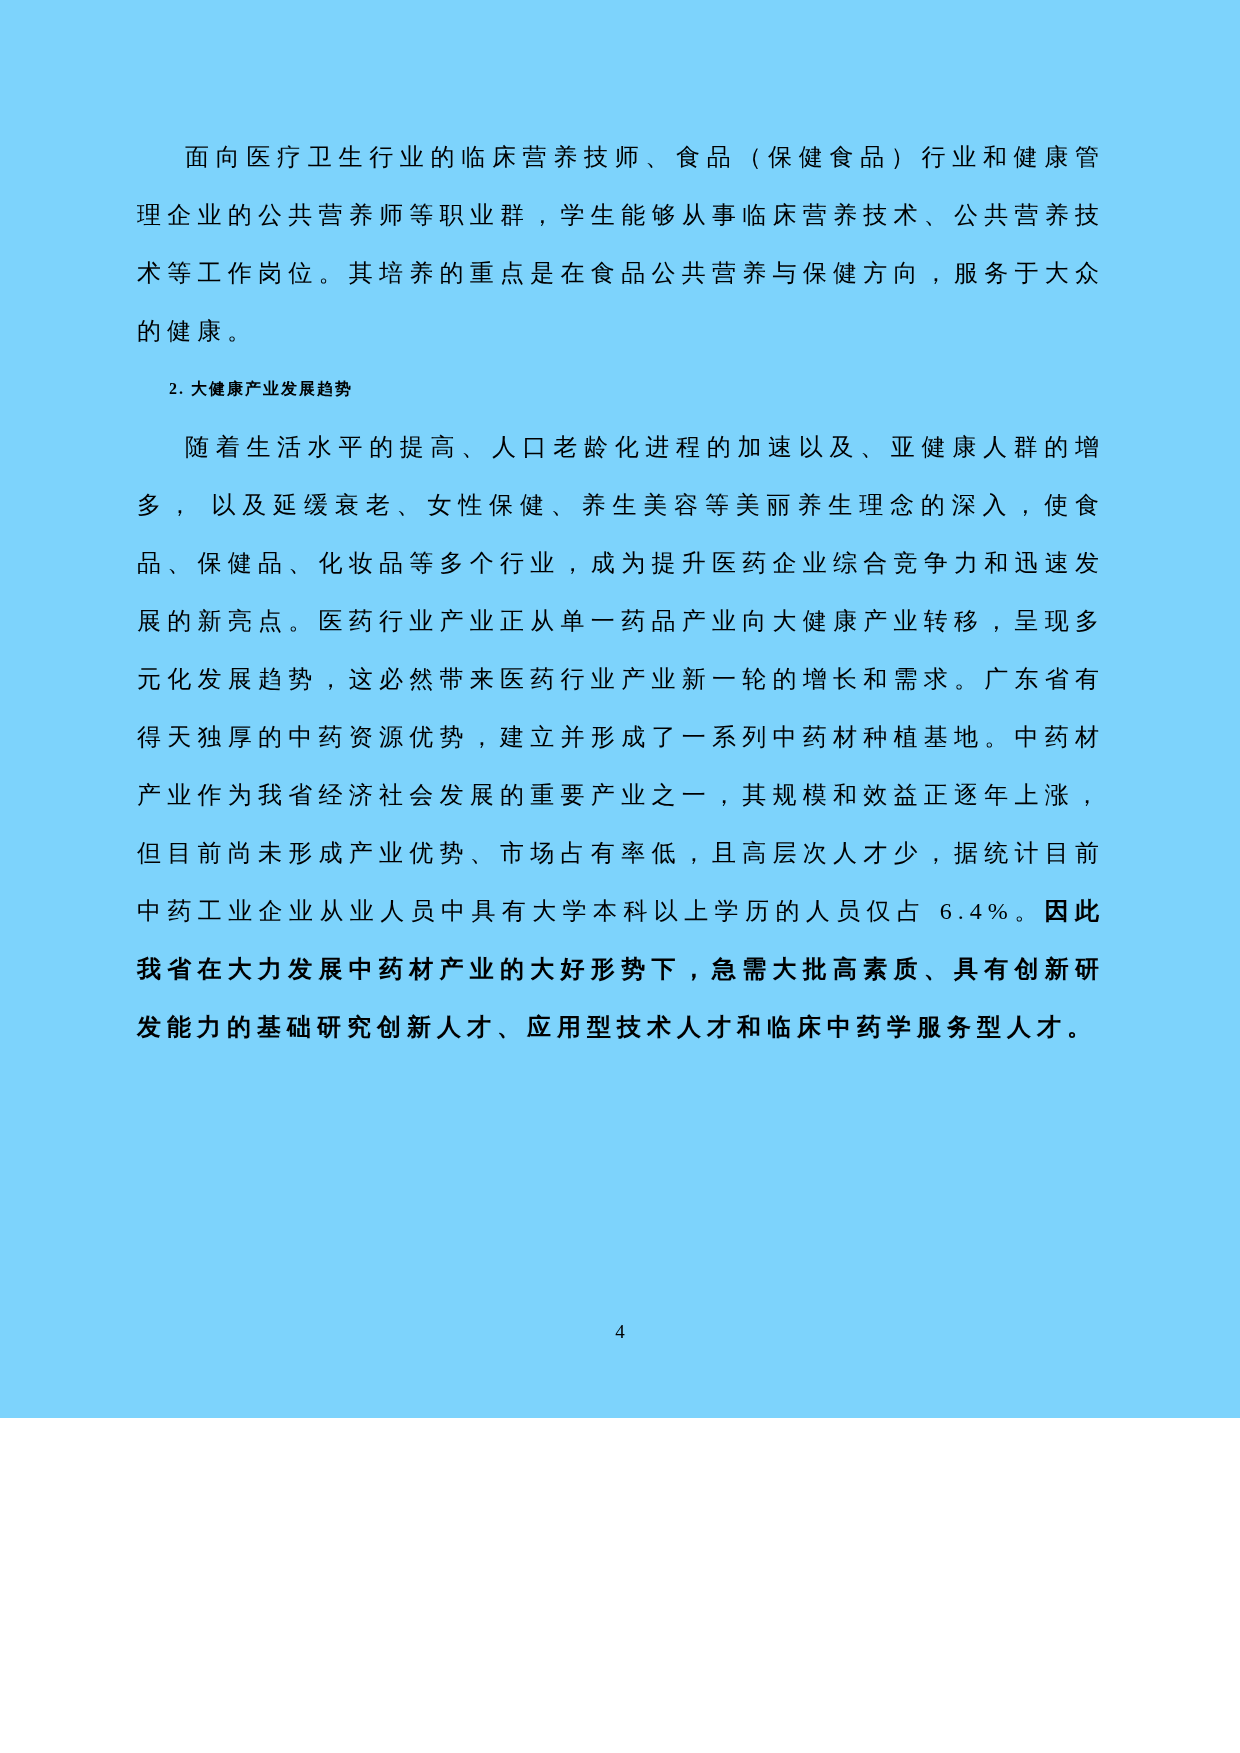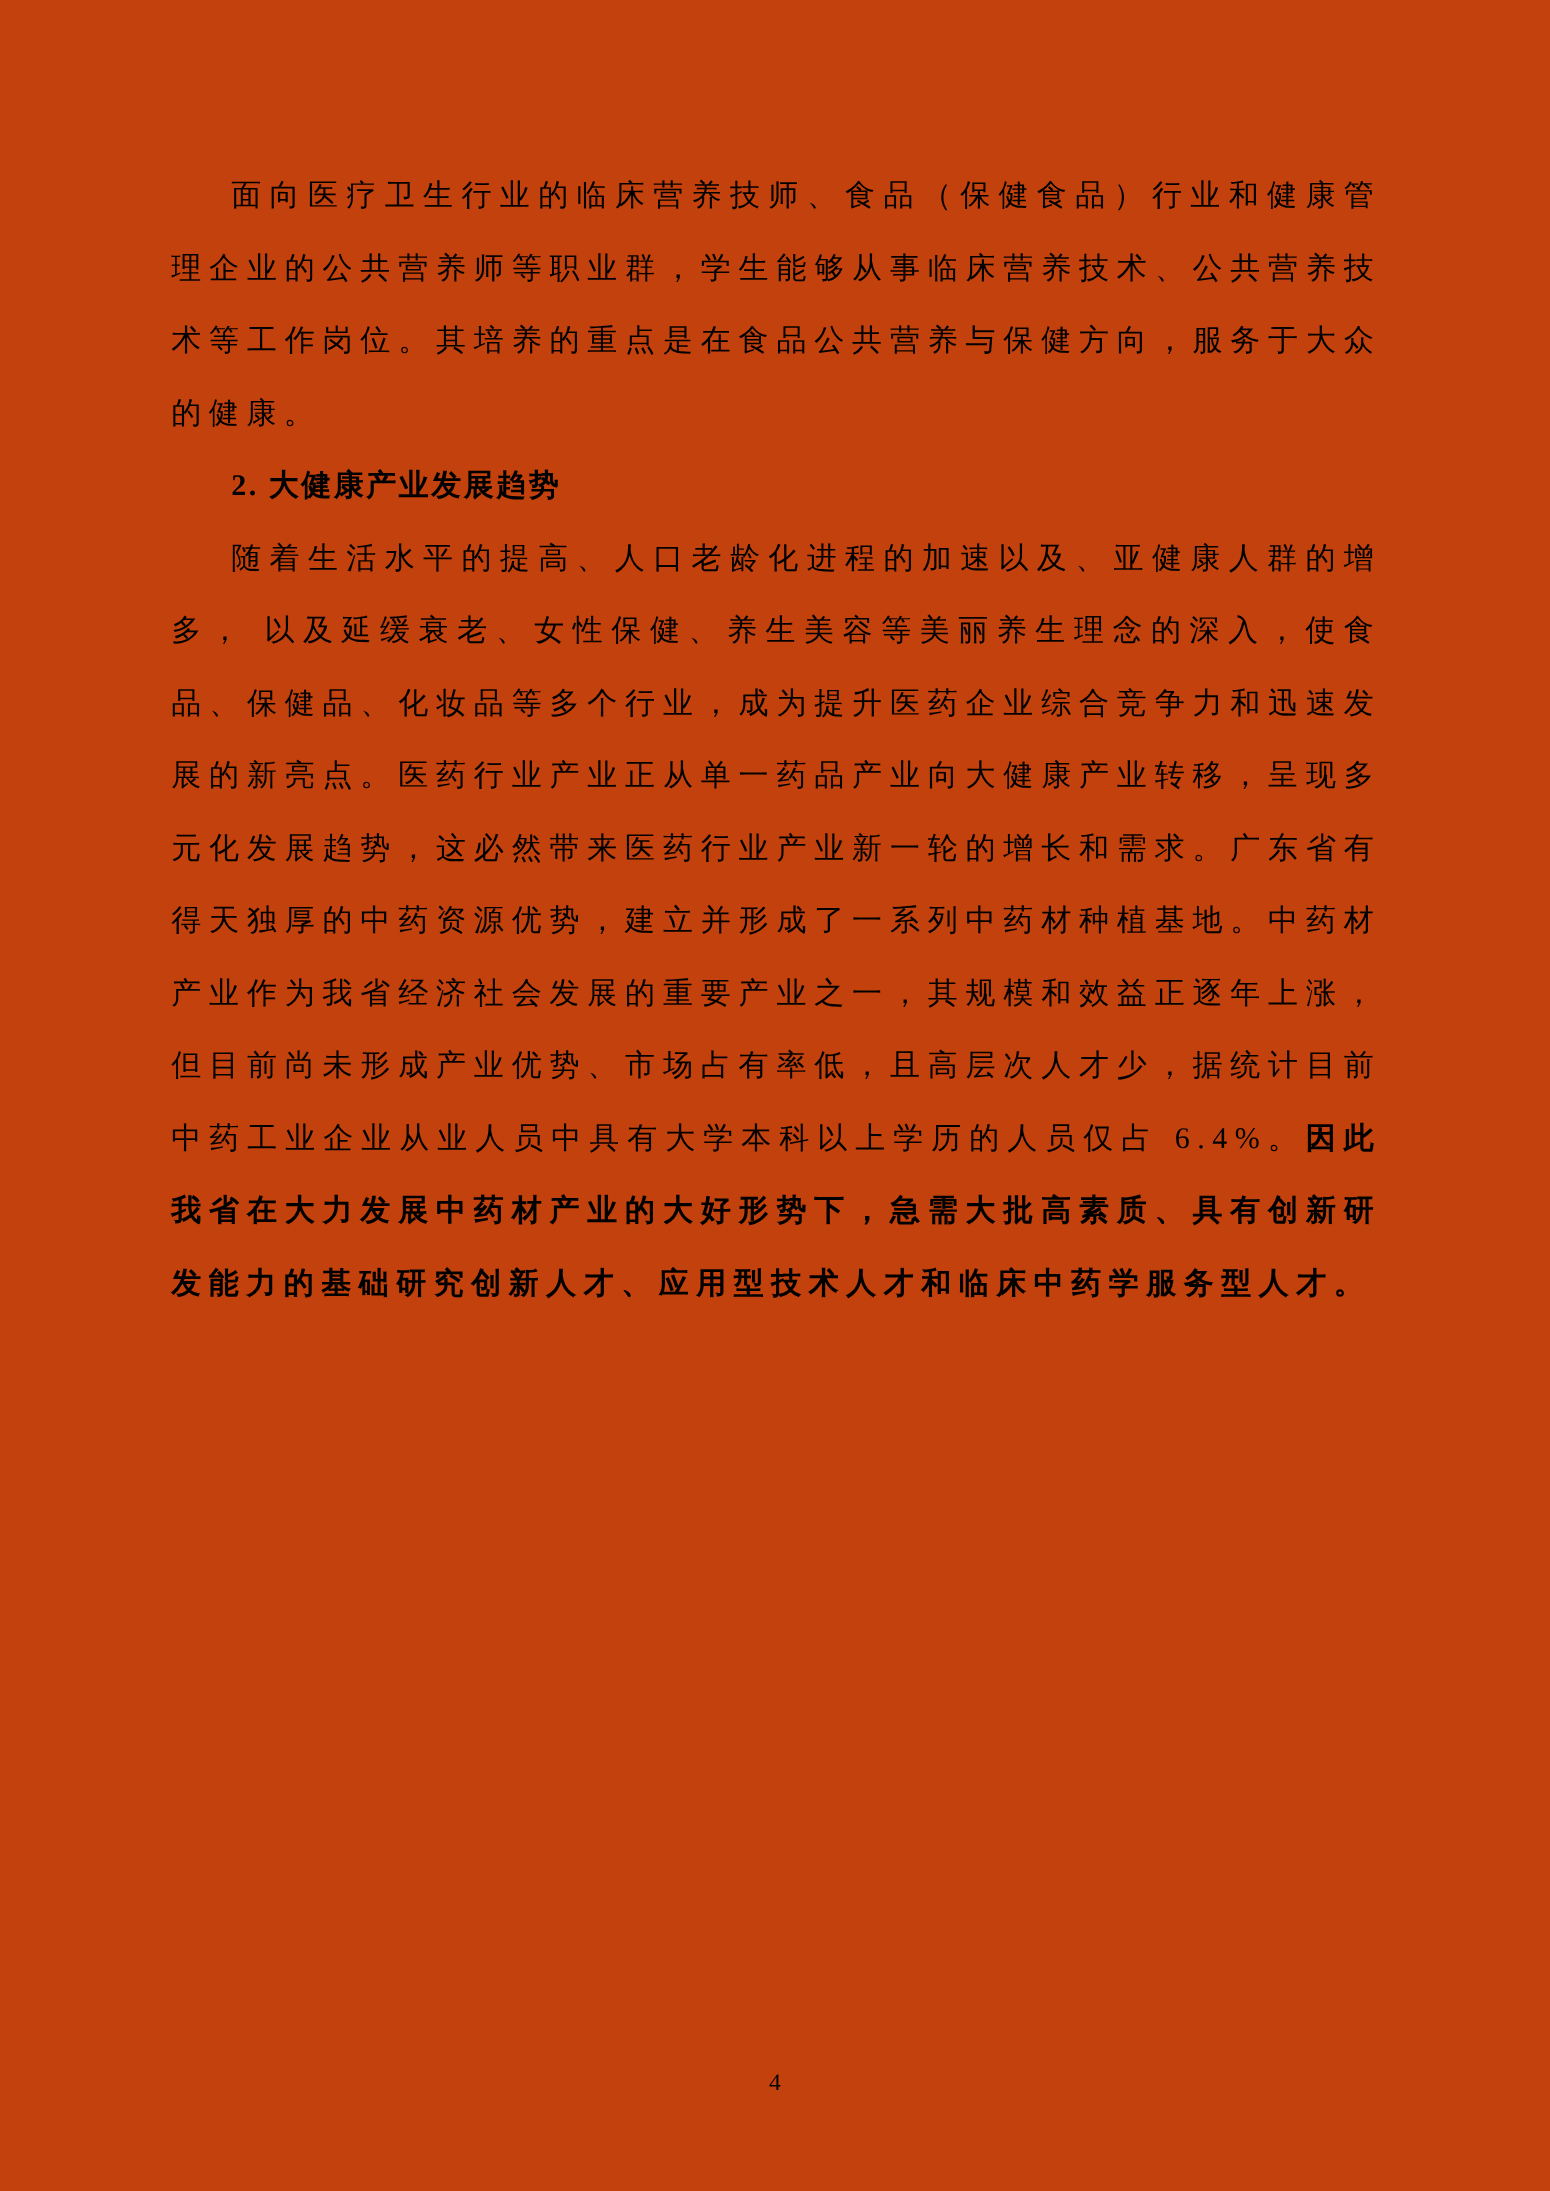--- a/index.html
+++ b/index.html
@@ -3,43 +3,43 @@
 <meta charset="utf-8">
 <style>
   html, body {
     margin: 0;
     padding: 0;
     background: #ffffff;
   }
   .page {
     position: relative;
     width: 1240px;
-    height: 1753px;
-    background: #c2410c;
+    height: 1418px;
+    background: #7dd3fc;
     color: #000000;
     font-family: "Liberation Serif", "DejaVu Serif", serif;
     overflow: hidden;
   }
   .content {
     position: absolute;
     left: 137px;
     right: 135px;
     top: 128px;
     text-align: justify;
   }
   .para {
     margin: 0;
     font-size: 24px;
     line-height: 58px;
     letter-spacing: 6px;
     text-indent: 2em;
   }
   .heading {
     margin: 0;
-    font-size: 24px;
+    font-size: 16px;
     line-height: 58px;
     letter-spacing: 2px;
     text-indent: 2em;
     font-weight: bold;
   }
   .bold {
     font-weight: bold;
   }
   .page-number {
     position: absolute;

